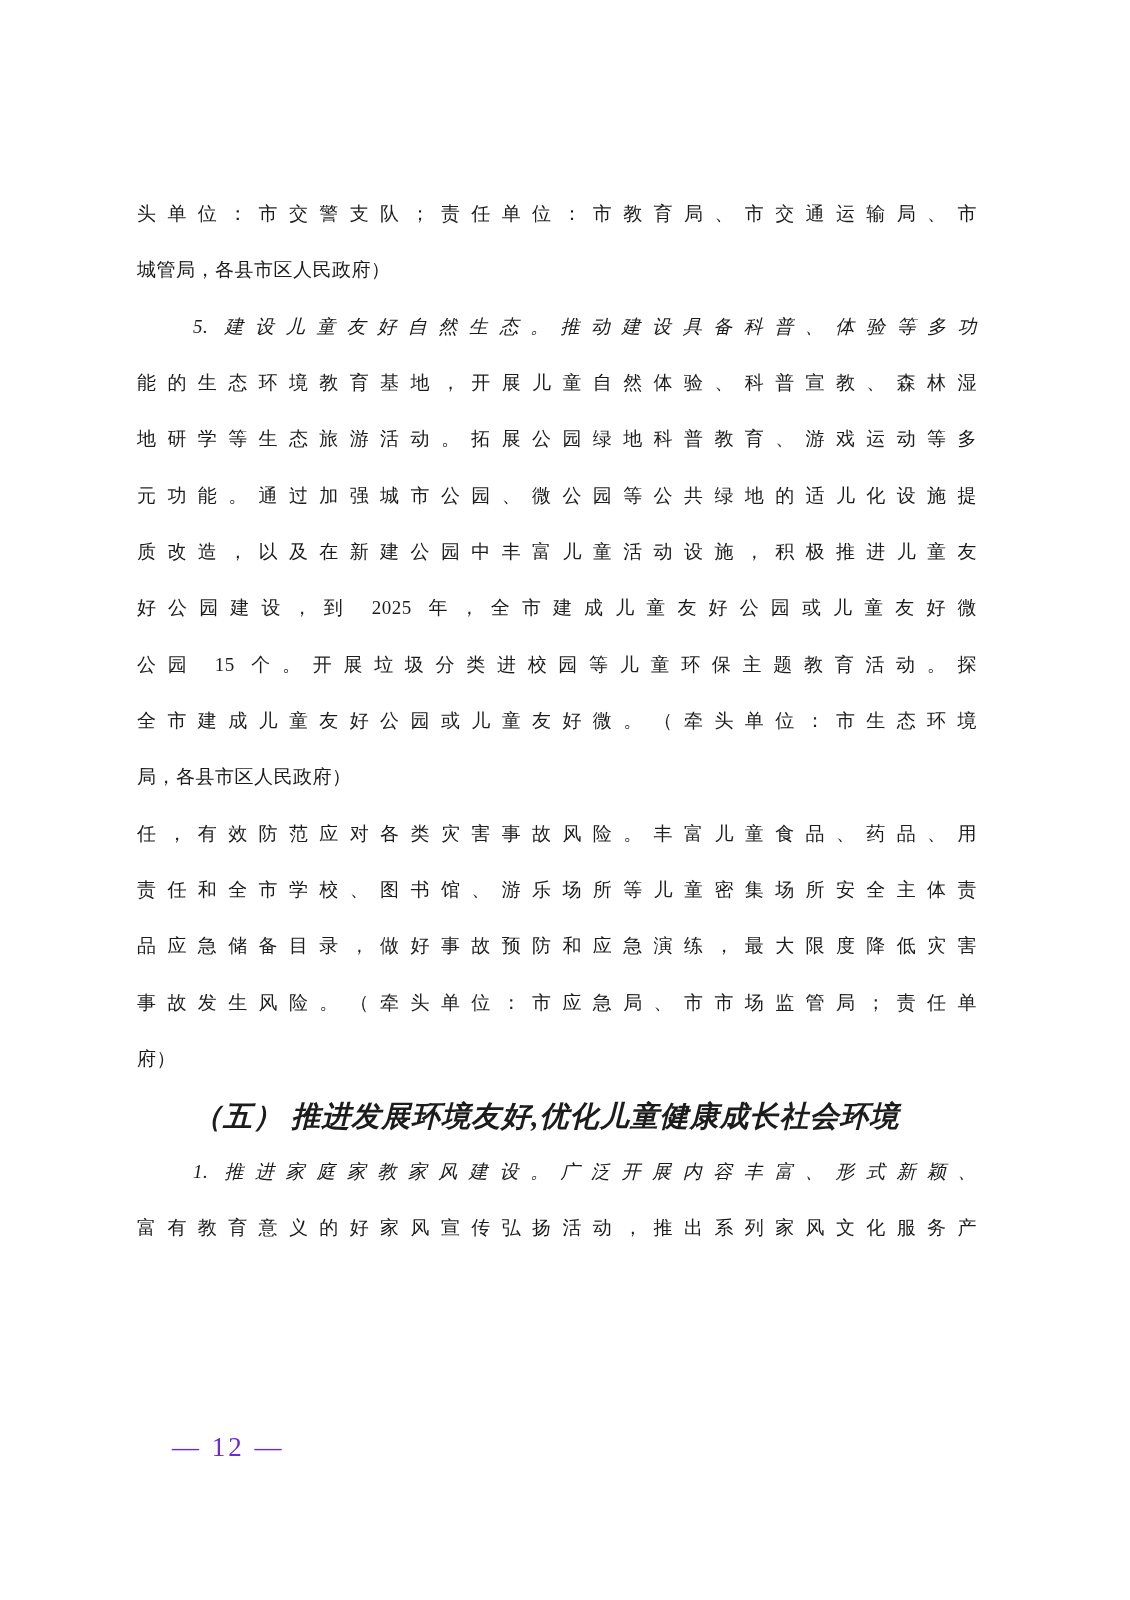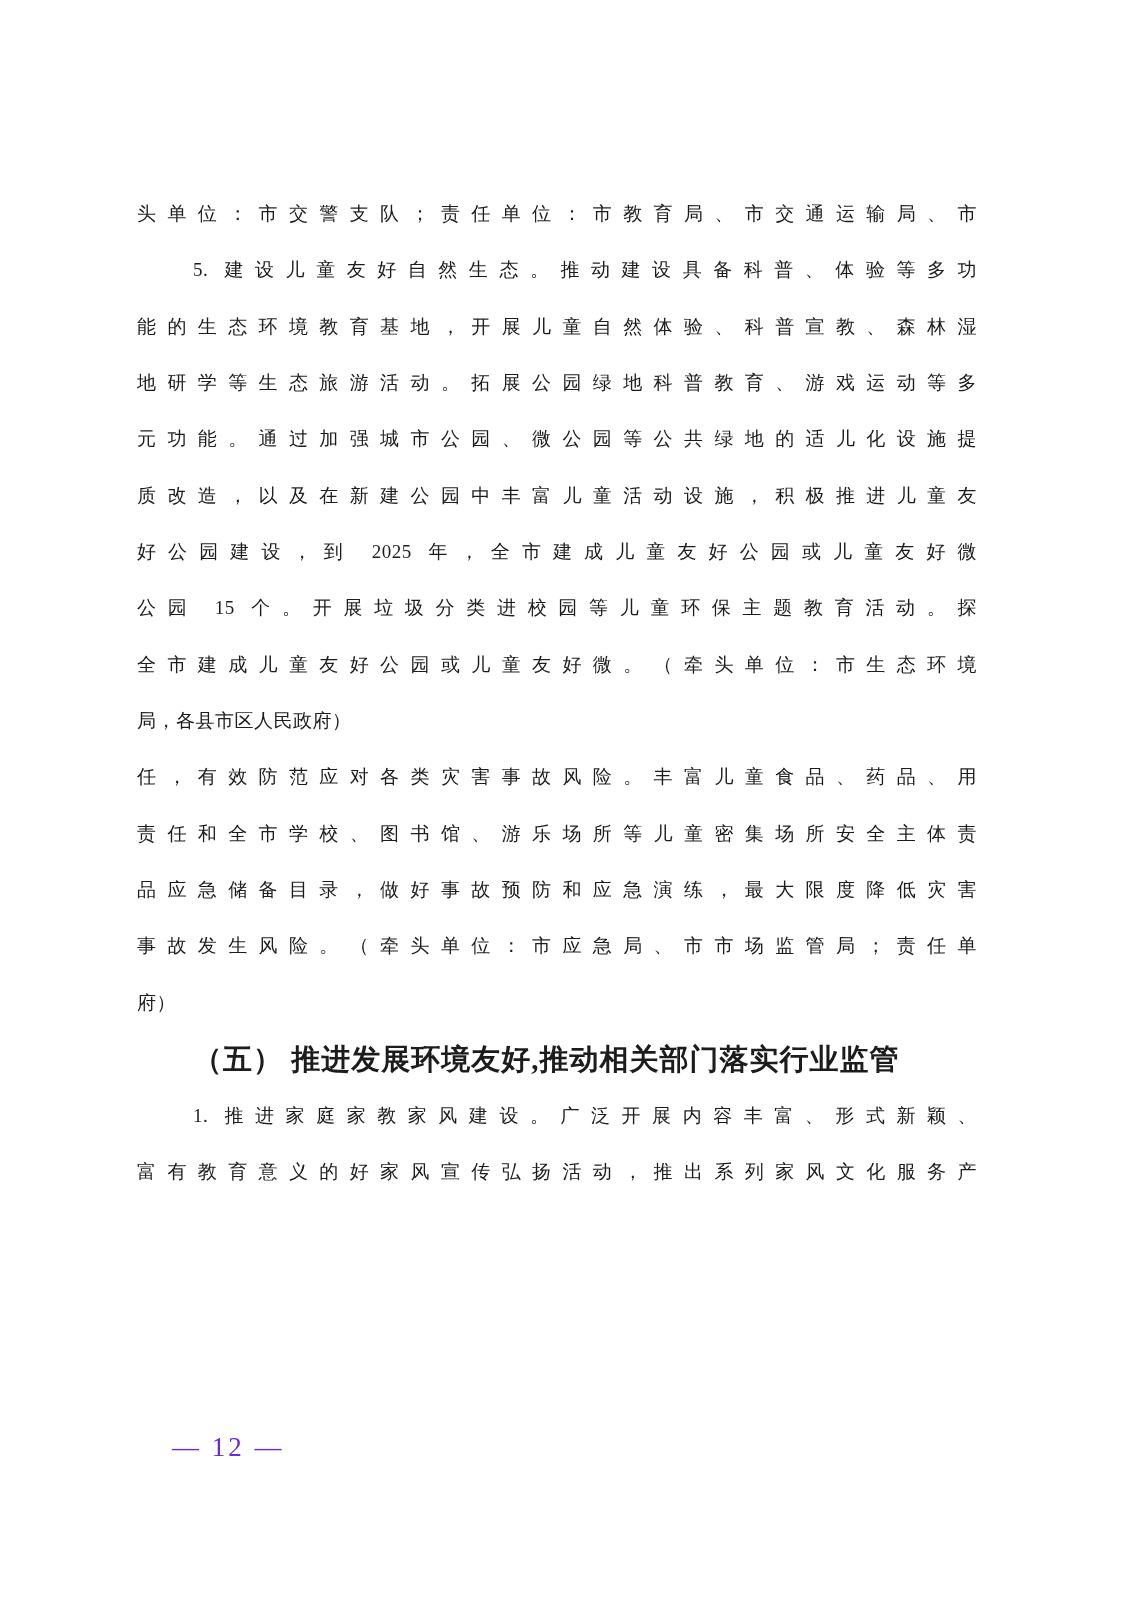--- a/index.html
+++ b/index.html
@@ -30,20 +30,21 @@
     white-space: nowrap;
   }
   .line.just {
     white-space: normal;
     text-align: justify;
     text-align-last: justify;
     text-justify: inter-character;
   }
   .line.indent {
     text-indent: 56px;
+    font-style: italic;
   }
   .line.heading {
     font-weight: bold;
     font-size: 29px;
     letter-spacing: 1px;
   }
   .page-number {
     position: absolute;
     left: 172px;
     top: 1430px;
@@ -52,33 +53,34 @@
     letter-spacing: 3px;
     color: #6d28d9;
   }
 </style>
 </head>
 <body>
 
 <div class="page">
   <div class="text-block">
     <div class="line just">头单位：市交警支队；责任单位：市教育局、市交通运输局、市</div>
+    <div class="line">城管局，各县市区人民政府）</div>
     <div class="line indent just">5. 建设儿童友好自然生态。推动建设具备科普、体验等多功</div>
     <div class="line just">能的生态环境教育基地，开展儿童自然体验、科普宣教、森林湿</div>
     <div class="line just">地研学等生态旅游活动。拓展公园绿地科普教育、游戏运动等多</div>
     <div class="line just">元功能。通过加强城市公园、微公园等公共绿地的适儿化设施提</div>
     <div class="line just">质改造，以及在新建公园中丰富儿童活动设施，积极推进儿童友</div>
     <div class="line just">好公园建设，到 2025 年，全市建成儿童友好公园或儿童友好微</div>
     <div class="line just">公园 15 个。开展垃圾分类进校园等儿童环保主题教育活动。探</div>
     <div class="line just">全市建成儿童友好公园或儿童友好微。（牵头单位：市生态环境</div>
     <div class="line">局，各县市区人民政府）</div>
     <div class="line just">任，有效防范应对各类灾害事故风险。丰富儿童食品、药品、用</div>
     <div class="line just">责任和全市学校、图书馆、游乐场所等儿童密集场所安全主体责</div>
     <div class="line just">品应急储备目录，做好事故预防和应急演练，最大限度降低灾害</div>
     <div class="line just">事故发生风险。（牵头单位：市应急局、市市场监管局；责任单</div>
     <div class="line">府）</div>
-    <div class="line indent heading">（五） 推进发展环境友好,推动相关部门落实行业监管</div>
+    <div class="line indent heading">（五） 推进发展环境友好,优化儿童健康成长社会环境</div>
     <div class="line indent just">1. 推进家庭家教家风建设。广泛开展内容丰富、形式新颖、</div>
     <div class="line just">富有教育意义的好家风宣传弘扬活动，推出系列家风文化服务产</div>
   </div>
 
   <div class="page-number">— 12 —</div>
 </div>
 
 </body></html>

